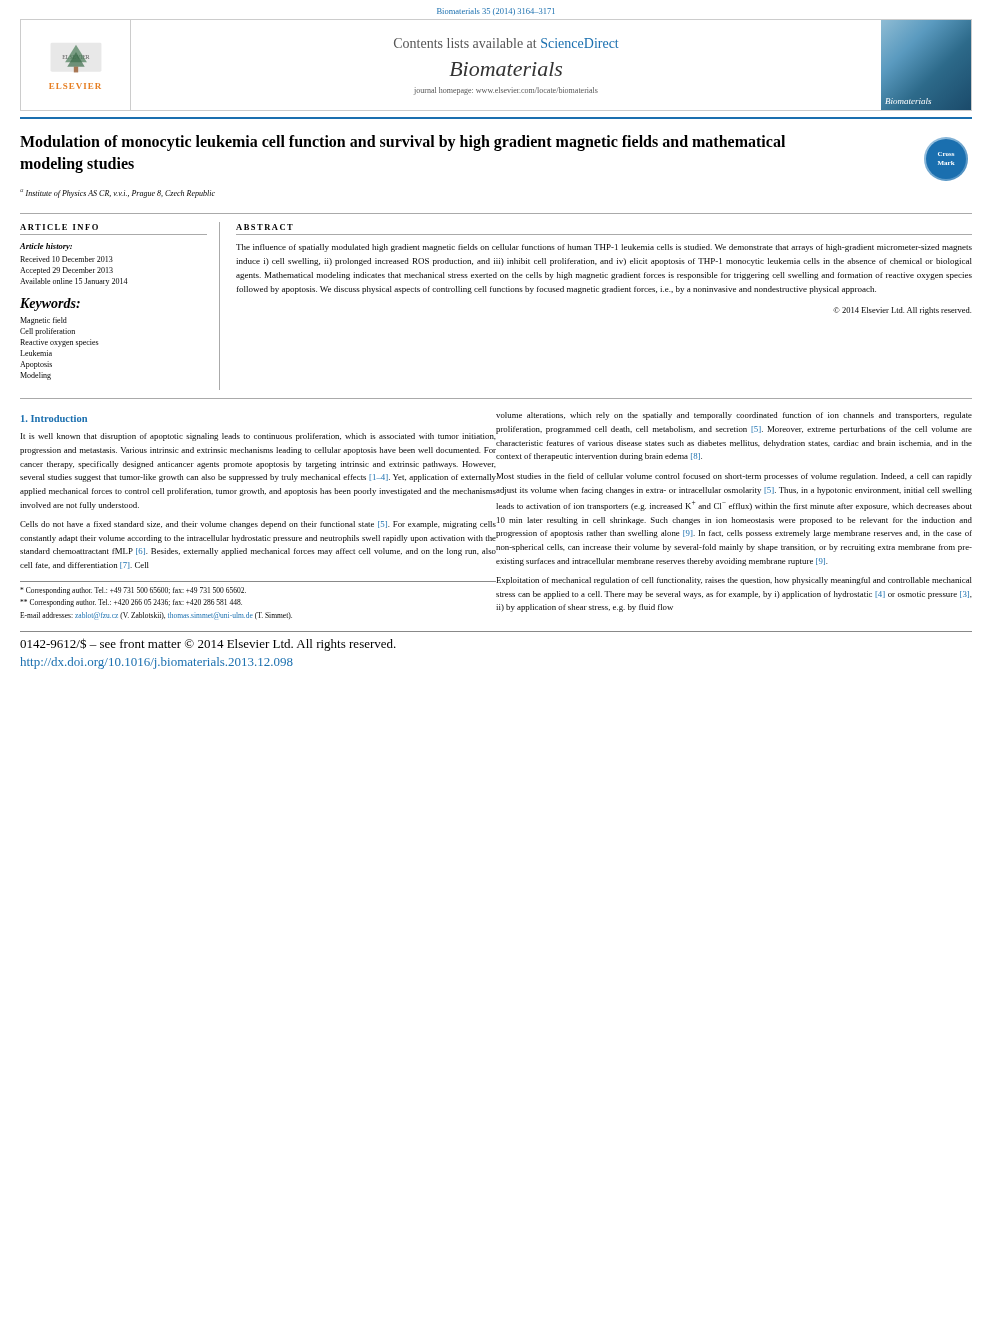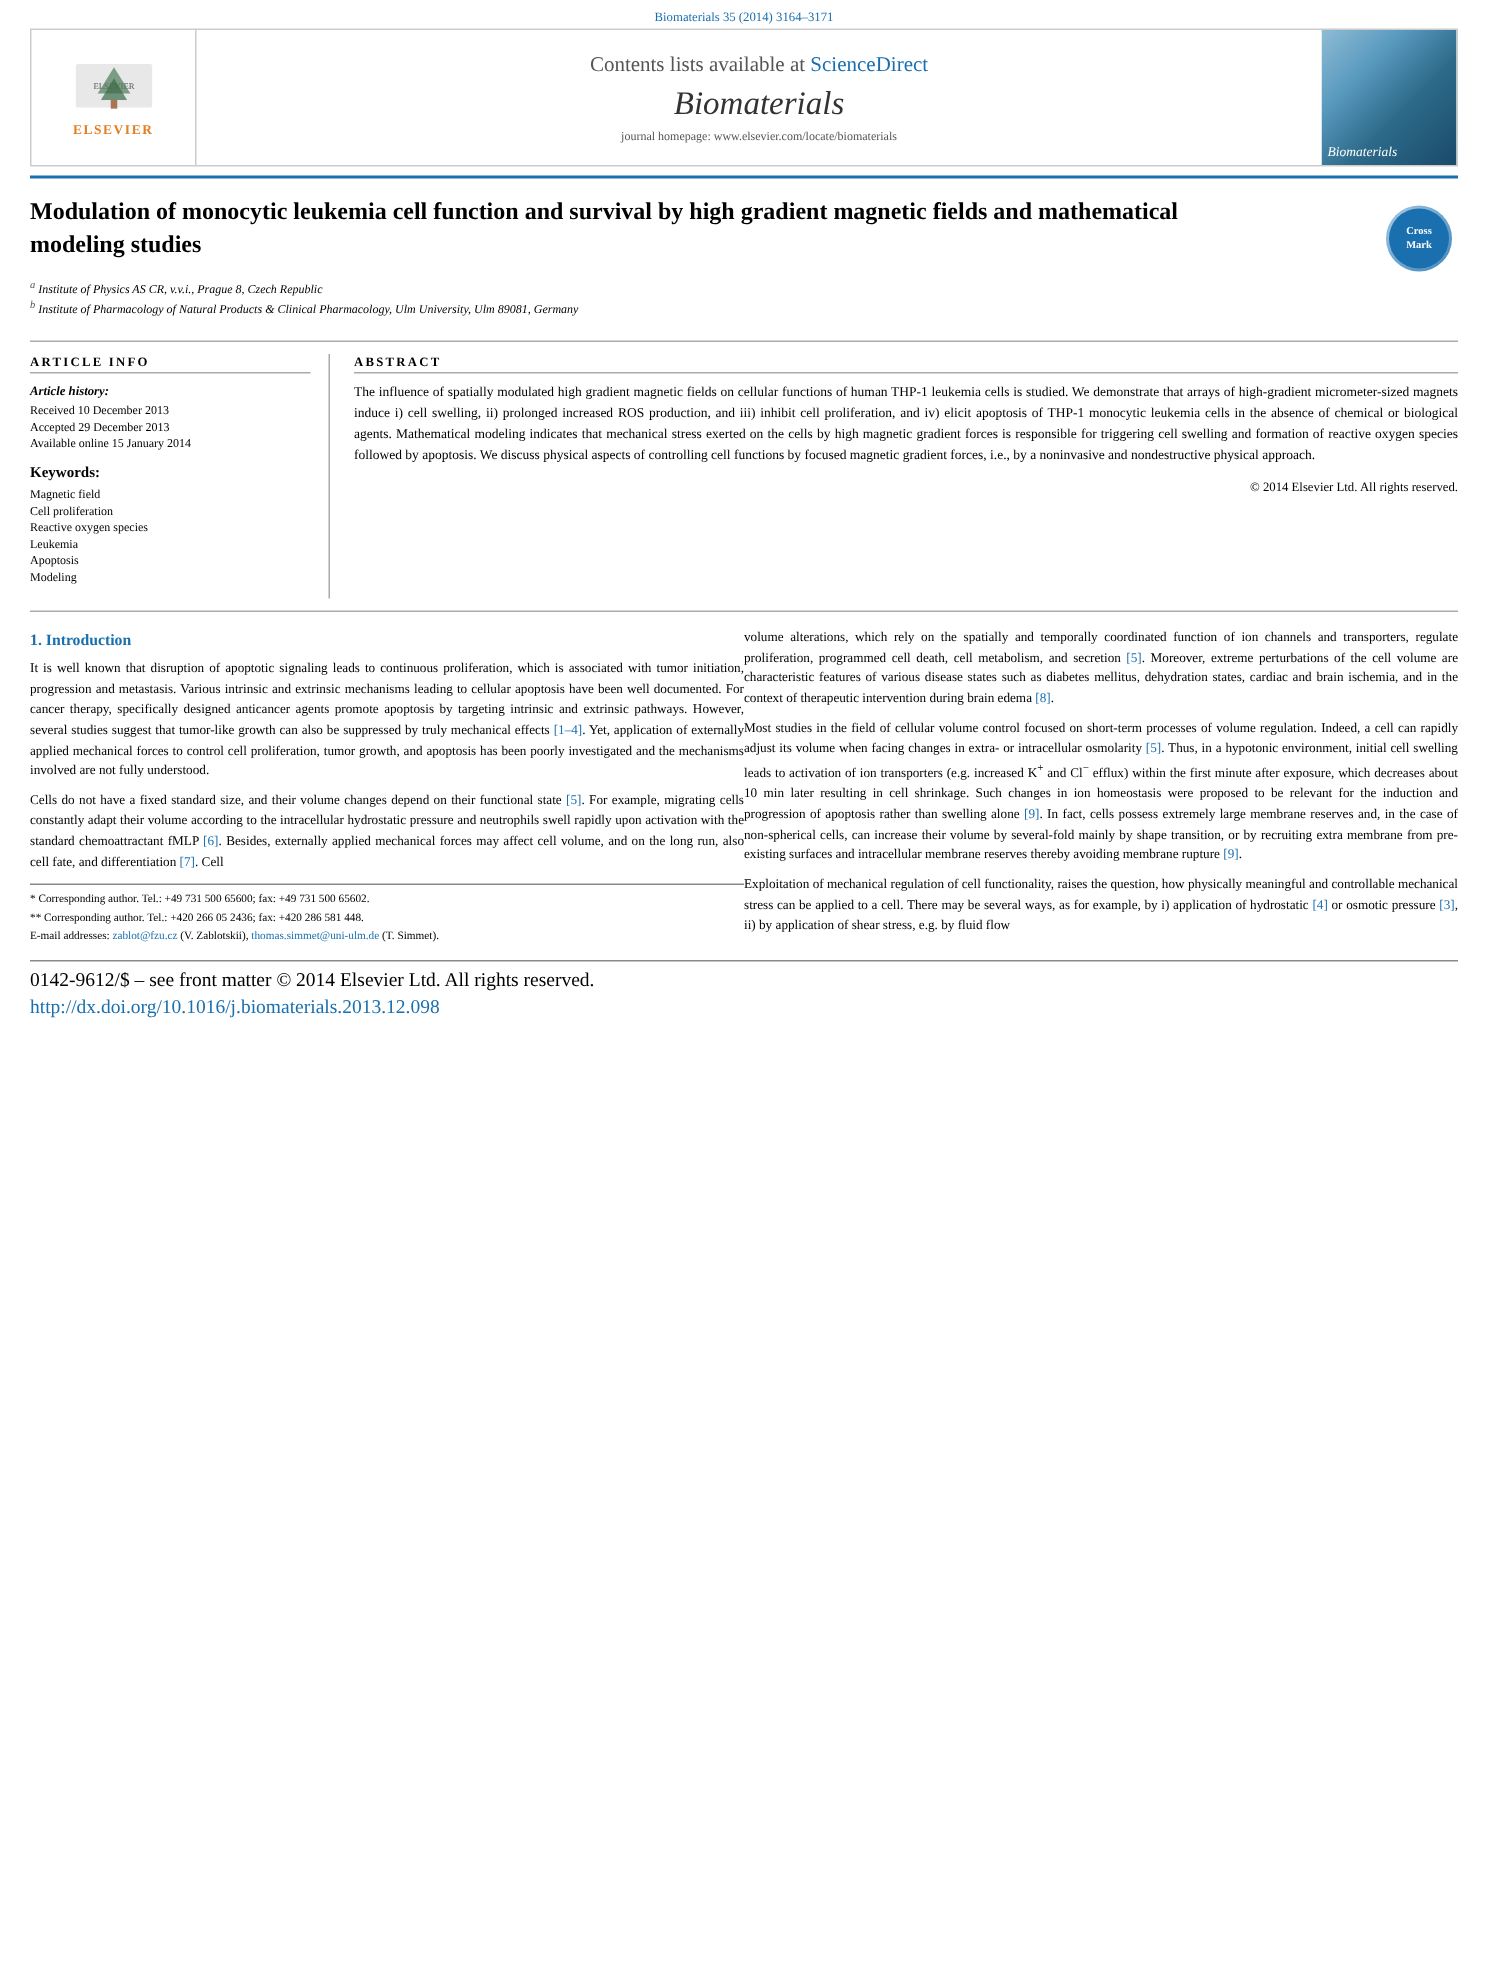--- a/index.html
+++ b/index.html
@@ -203,21 +203,22 @@
       font-style: italic;
       font-weight: bold;
       margin-bottom: 4px;
     }
     .history-row {
       font-size: 8px;
       color: #000;
       margin-bottom: 2px;
     }
     .keywords-title {
-      font-size: 10px;
+      font-size: 14px;
+      font-style: italic;
       font-weight: bold;
       margin-bottom: 4px;
     }
     .keyword-item {
       font-size: 8px;
       color: #000;
       margin-bottom: 2px;
     }
     
     .abstract-text {
@@ -344,23 +345,20 @@
           <circle cx="22" cy="22" r="20" fill="#1a6faf"></circle>
           <text x="22" y="19" text-anchor="middle" font-size="7" fill="white" font-weight="bold">Cross</text>
           <text x="22" y="28" text-anchor="middle" font-size="7" fill="white" font-weight="bold">Mark</text>
         </svg>
       </div>
     </div>
     <h1 class="article-main-title">Modulation of monocytic leukemia cell function and survival by high gradient magnetic fields and mathematical modeling studies</h1>
     <div class="affiliations">
       <div class="affiliation-line">
         <sup>a</sup> Institute of Physics AS CR, v.v.i., Prague 8, Czech Republic
-      </div>
-      <div class="affiliation-line">
-        <sup>b</sup> Institute of Pharmacology of Natural Products &amp; Clinical Pharmacology, Ulm University, Ulm 89081, Germany
       </div>
     </div>
   </div>
 
   <div class="section-divider"></div>
 
   <div class="two-col">
 
     <div class="col-left">
       <div class="article-info-section">

